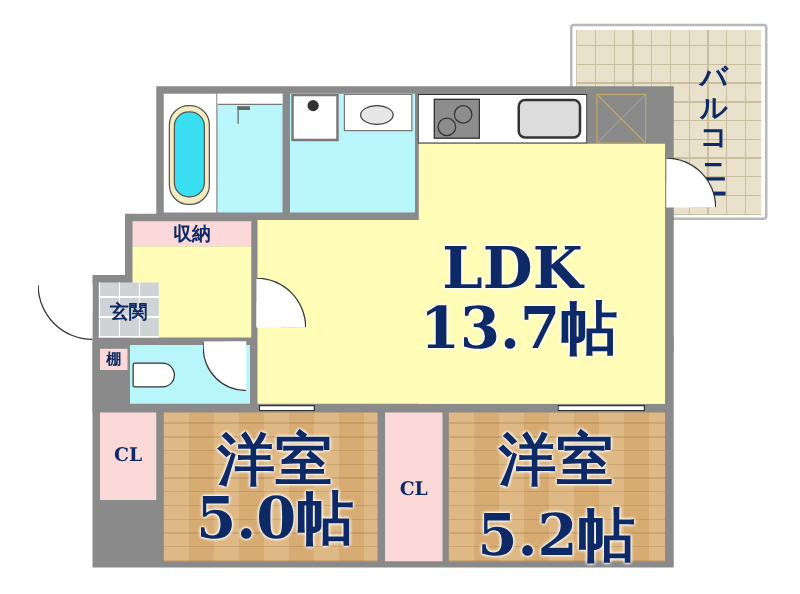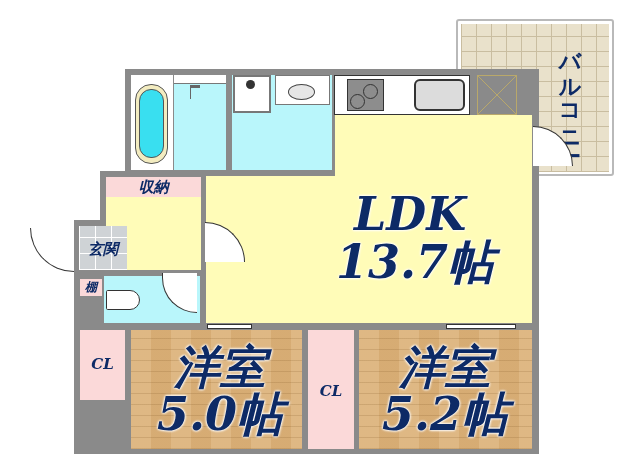--- a/index.html
+++ b/index.html
@@ -1,19 +1,19 @@
 <!DOCTYPE html>
 <html><head>
 <meta charset="utf-8">
 <style>
   html, body { margin:0; padding:0; background:#ffffff; }
   body { width:640px; height:475px; position:relative; overflow:hidden; font-family:"DejaVu Serif", serif; }
   .abs { position:absolute; box-sizing:border-box; }
   .wall { background:#8a8a8a; }
-  .lbl { color:#0d2a66; font-style:italic; font-weight:bold; text-align:center; white-space:nowrap; }
+  .lbl { color:#0d2a66; font-weight:bold; text-align:center; white-space:nowrap; }
   .big { font-size:46px; line-height:48px; text-shadow:0 0 3px #fff, 0 0 3px #fff, 0 0 2px #fff; }
   .small { font-size:15px; }
   .wood {
     background-color:#dcb27a;
     background-image:
       repeating-linear-gradient(0deg, rgba(120,80,30,0.18) 0 1px, transparent 1px 11px),
       repeating-linear-gradient(90deg, rgba(255,255,255,0.08) 0 20px, rgba(150,100,40,0.08) 20px 40px);
   }
   .tile {
     background-color:#e9e1cb;
@@ -89,13 +89,13 @@
 <div class="abs wood" style="left:131px;top:330px;width:171px;height:119px;"></div>
 <div class="abs" style="left:207px;top:324px;width:45px;height:5px;background:#fff;border:1px solid #333;"></div>
 <div class="abs lbl big" style="left:160px;top:343px;width:120px;">洋室</div>
 <div class="abs lbl big" style="left:150px;top:390px;width:140px;">5.0帖</div>
 
 <div class="abs" style="left:308px;top:330px;width:46px;height:119px;background:#fbd9d9;"></div>
 <div class="abs lbl small" style="left:308px;top:382px;width:46px;">CL</div>
 <div class="abs wood" style="left:359px;top:330px;width:173px;height:119px;"></div>
 <div class="abs" style="left:446px;top:324px;width:70px;height:5px;background:#fff;border:1px solid #333;"></div>
 <div class="abs lbl big" style="left:385px;top:343px;width:120px;">洋室</div>
-<div class="abs lbl big" style="left:375px;top:390px;width:140px;">5.2帖</div>
+<div class="abs lbl big" style="left:375px;top:404px;width:140px;">5.2帖</div>
 
 </body></html>

